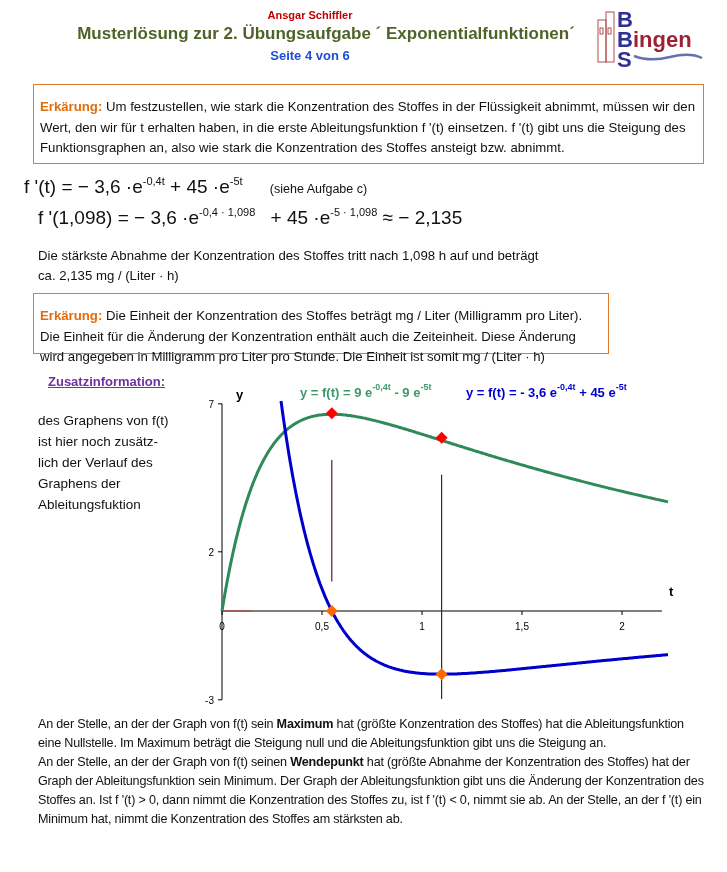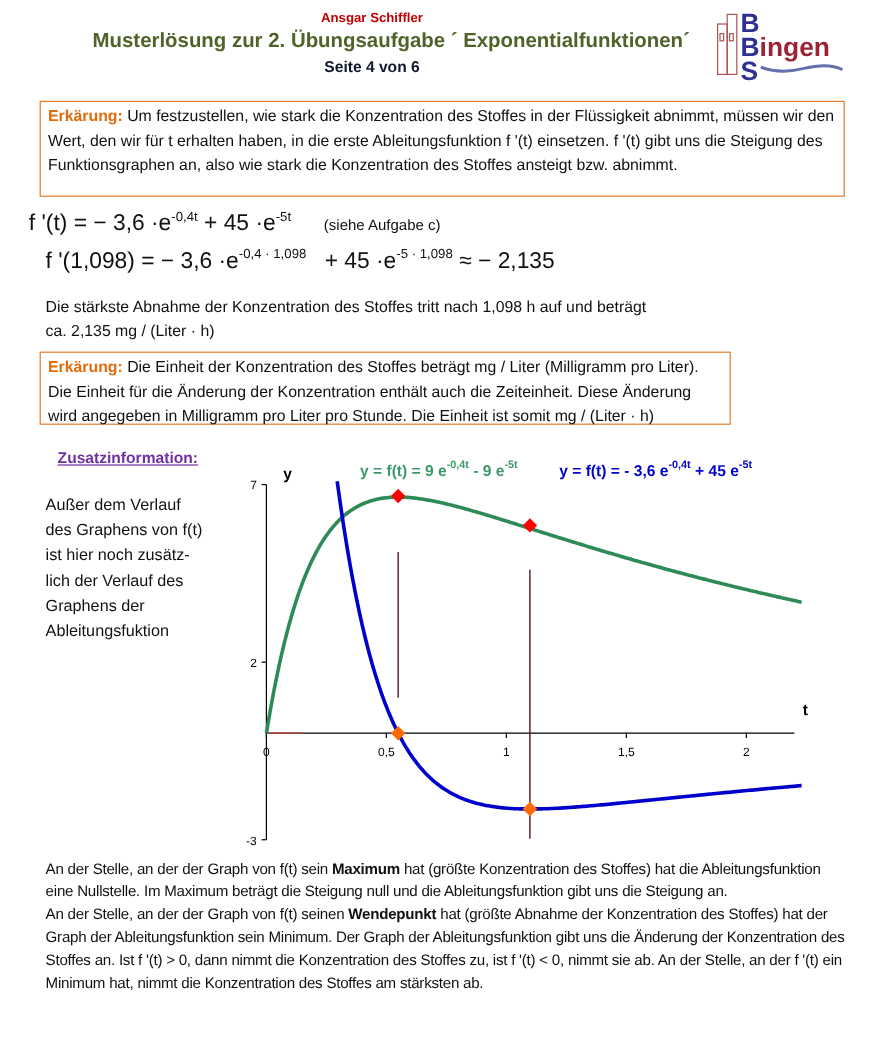--- a/index.html
+++ b/index.html
@@ -1,23 +1,23 @@
 <!DOCTYPE html>
 <html><head>
 <meta charset="utf-8">
 <style>
   html, body { margin: 0; padding: 0; background: #ffffff; }
   body { width: 727px; height: 872px; position: relative; overflow: hidden;
          font-family: "Liberation Sans", "DejaVu Sans", sans-serif; color: #111; }
   .abs { position: absolute; }
   .author { left: 0; width: 620px; top: 9px; text-align: center; font-size: 11px; font-weight: bold; color: #c00000; }
   .title { left: 16px; width: 620px; top: 24px; text-align: center; font-size: 17px; font-weight: bold; color: #4f6228; }
-  .page { left: 0; width: 620px; top: 48px; text-align: center; font-size: 13px; font-weight: bold; color: #0f172a; }
+  .page { left: 0; width: 620px; top: 48px; text-align: center; font-size: 13px; font-weight: bold; color: #1d4ed8; }
   .logo { left: 590px; top: 6px; width: 120px; height: 62px; }
-  .box { border: 1.5px solid #e07b2a; box-sizing: border-box; padding: 2px 6px; font-size: 13.2px; line-height: 20.5px; }
+  .box { border: 1.5px solid #e07b2a; box-sizing: border-box; padding: 12px 6px; font-size: 13.2px; line-height: 20.5px; }
   .box .lbl { color: #e36c0a; font-weight: bold; }
   .box1 { left: 33px; top: 84px; width: 671px; height: 80px; }
   .box2 { left: 33px; top: 293px; width: 576px; height: 61px; }
   .formula { font-size: 19px; white-space: nowrap; }
   .formula sup { font-size: 11px; vertical-align: 8px; }
   .f1 { left: 24px; top: 175px; }
   .f1 .note { font-size: 12.5px; margin-left: 22px; }
   .f2 { left: 38px; top: 206px; }
   .para { font-size: 13.2px; line-height: 20px; }
   .p1 { left: 38px; top: 246px; width: 660px; }
@@ -68,21 +68,20 @@
   <div>ca. 2,135 mg / (Liter · h)</div>
 </div>
 
 <div class="abs box box2">
   <span class="lbl">Erkärung:</span>
   <span>Die Einheit der Konzentration des Stoffes beträgt mg / Liter (Milligramm pro Liter). Die Einheit für die Änderung der Konzentration enthält auch die Zeiteinheit. Diese Änderung wird angegeben in Milligramm pro Liter pro Stunde. Die Einheit ist somit  mg / (Liter · h)</span>
 </div>
 
 <div class="abs zusatz-h">Zusatzinformation:</div>
 <div class="abs zusatz-t">
-  <div>Außer dem Verlauf</div>
   <div>des Graphens von f(t)</div>
   <div>ist hier noch zusätz-</div>
   <div>lich der Verlauf des</div>
   <div>Graphens der</div>
   <div>Ableitungsfuktion</div>
 </div>
 
 <div class="abs chart">
   <svg id="chart-svg" width="500" height="340" font-family="Liberation Sans, sans-serif">
     <g id="legend">

